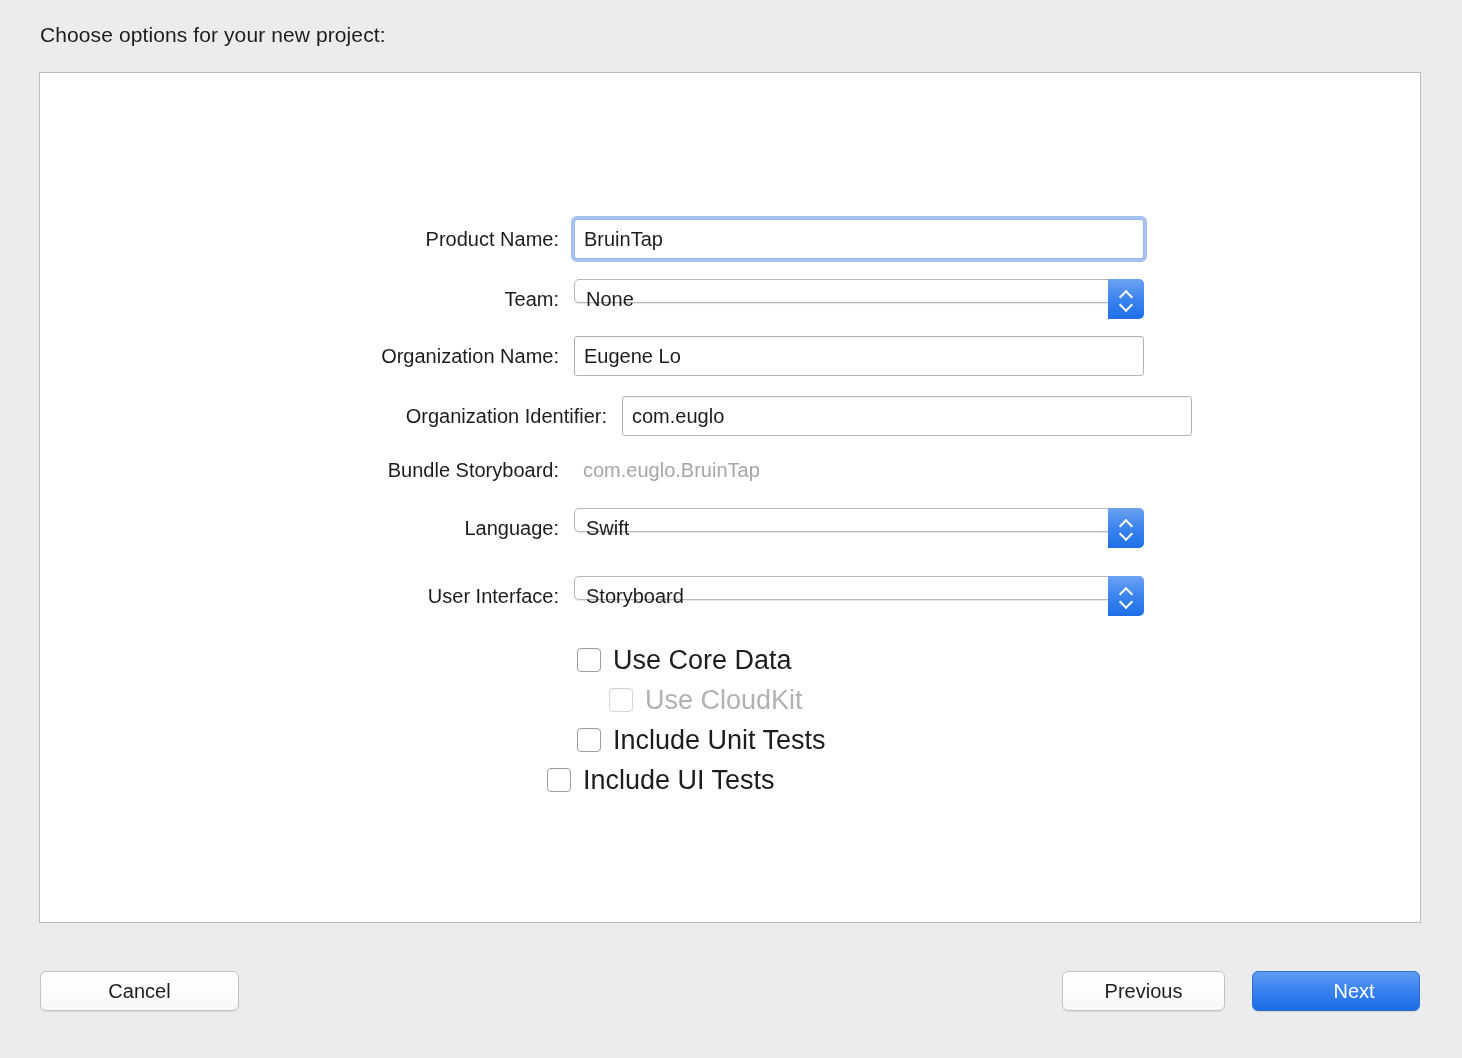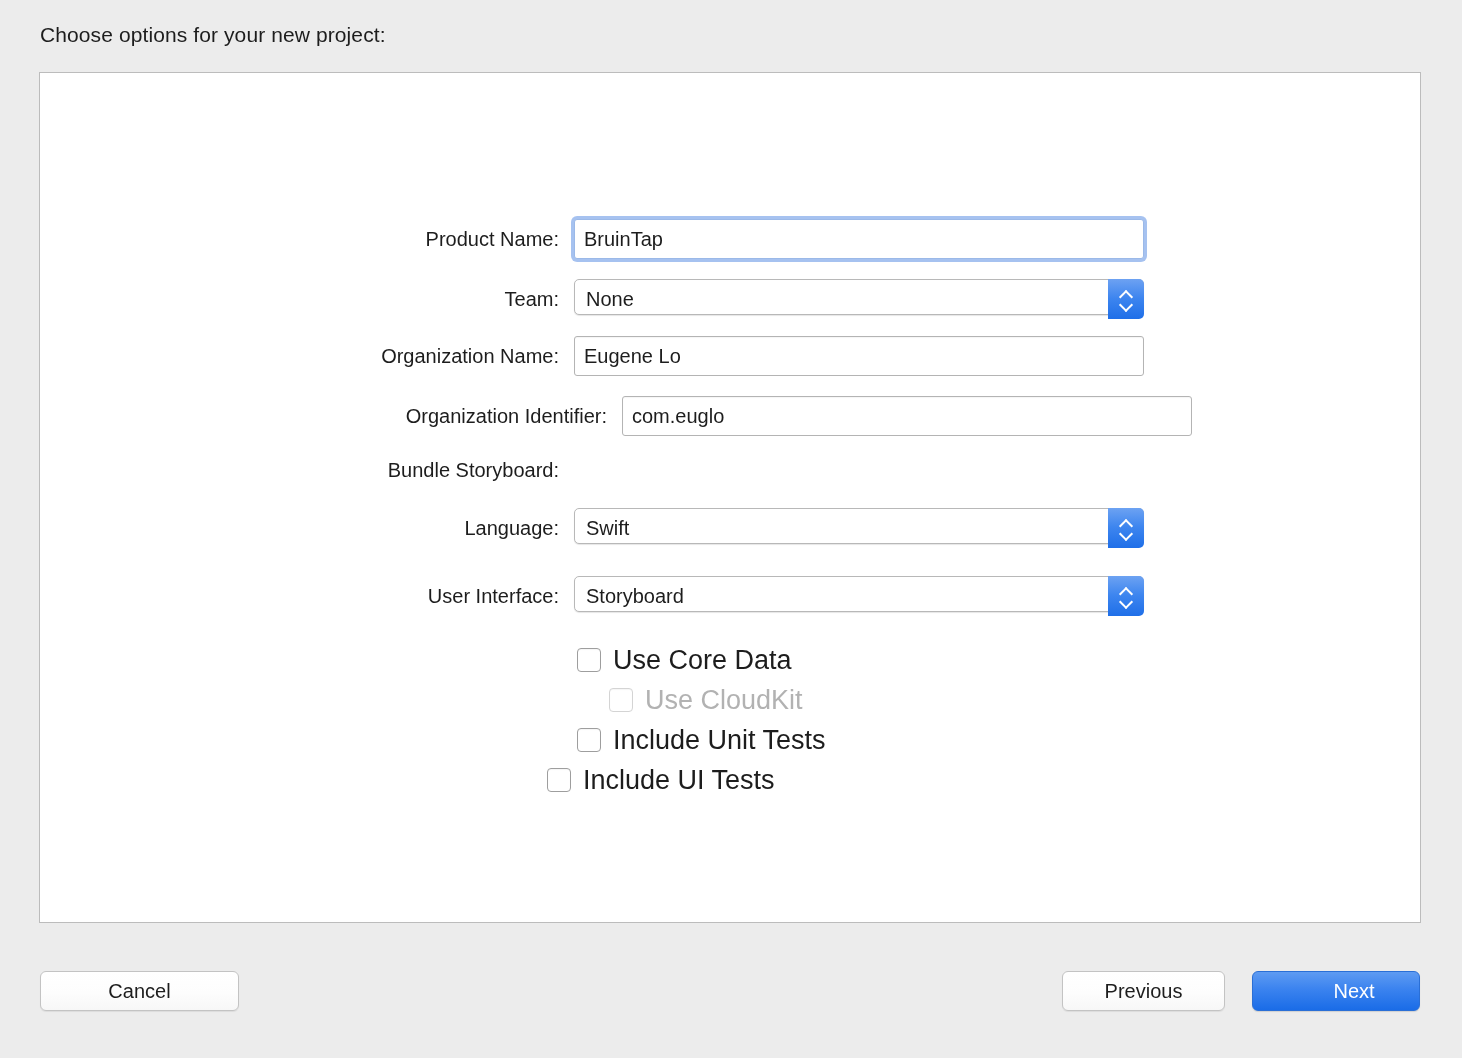--- a/index.html
+++ b/index.html
@@ -88,21 +88,21 @@
     font-size: 20px;
     color: #a6a6a6;
     line-height: 40px;
     padding: 0 9px;
     white-space: nowrap;
   }
 
   
   .popup {
     position: relative;
-    width: 570px; height: 36px;
+    width: 570px; height: 24px;
     background: #ffffff;
     border: 1px solid #b8b8b8;
     border-radius: 5px;
     box-shadow: 0 1px 1px rgba(0,0,0,0.10);
   }
   .popup-value {
     position: absolute;
     left: 11px; top: 0;
     right: 46px;
     height: 40px;
@@ -231,20 +231,23 @@
           </div>
         </div>
         <div class="row" style="top: 323px; margin-left: 48px;">
           <div class="row-label">Organization Identifier:</div>
           <div class="row-control">
             <div class="textfield">com.euglo</div>
           </div>
         </div>
         <div class="row" style="top: 377px;">
           <div class="row-label">Bundle Storyboard:</div>
+          <div class="row-control">
+            <div class="static-value">com.euglo.BruinTap</div>
+          </div>
         </div>
         <div class="row" style="top: 435px;">
           <div class="row-label">Language:</div>
           <div class="row-control">
             <div class="popup">
               <div class="popup-value">Swift</div>
               <div class="popup-stepper">
                 <span class="chev up"></span>
                 <span class="chev down"></span>
               </div>

